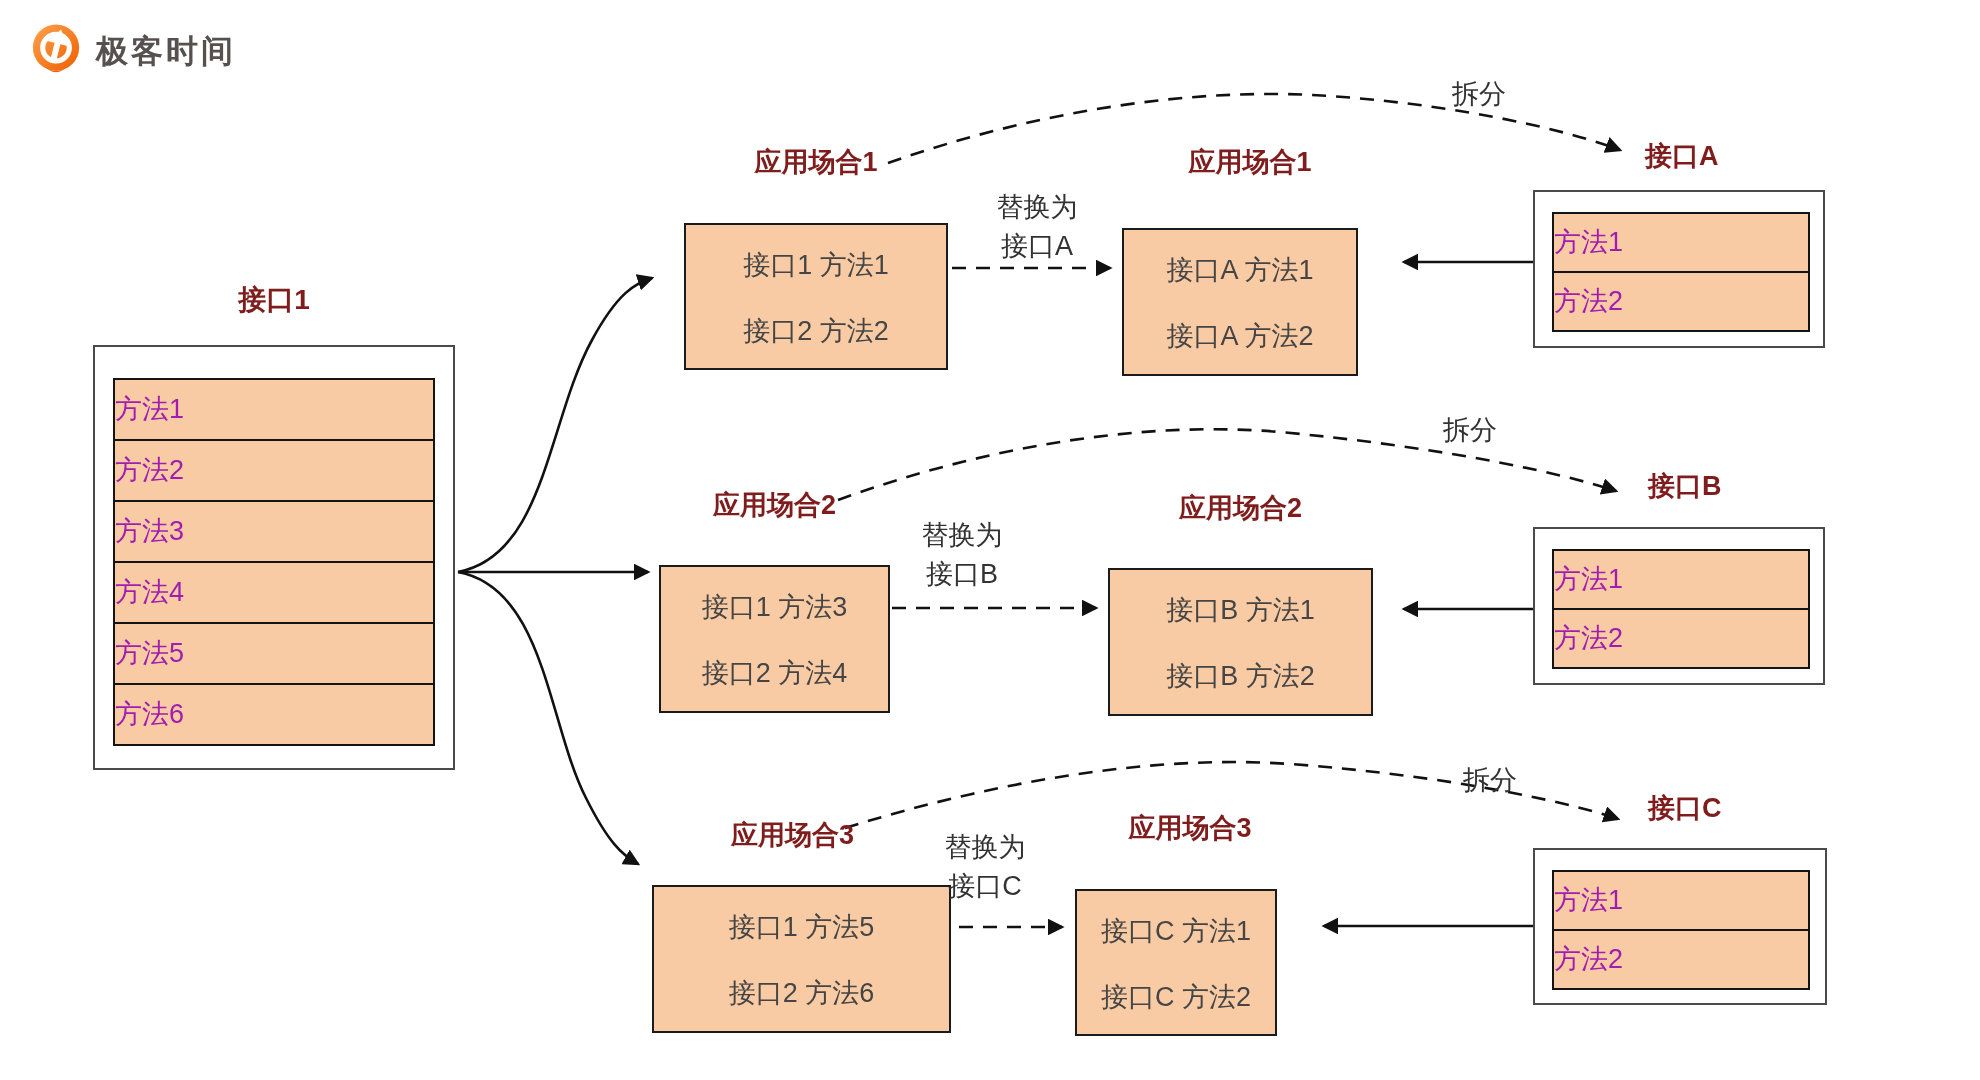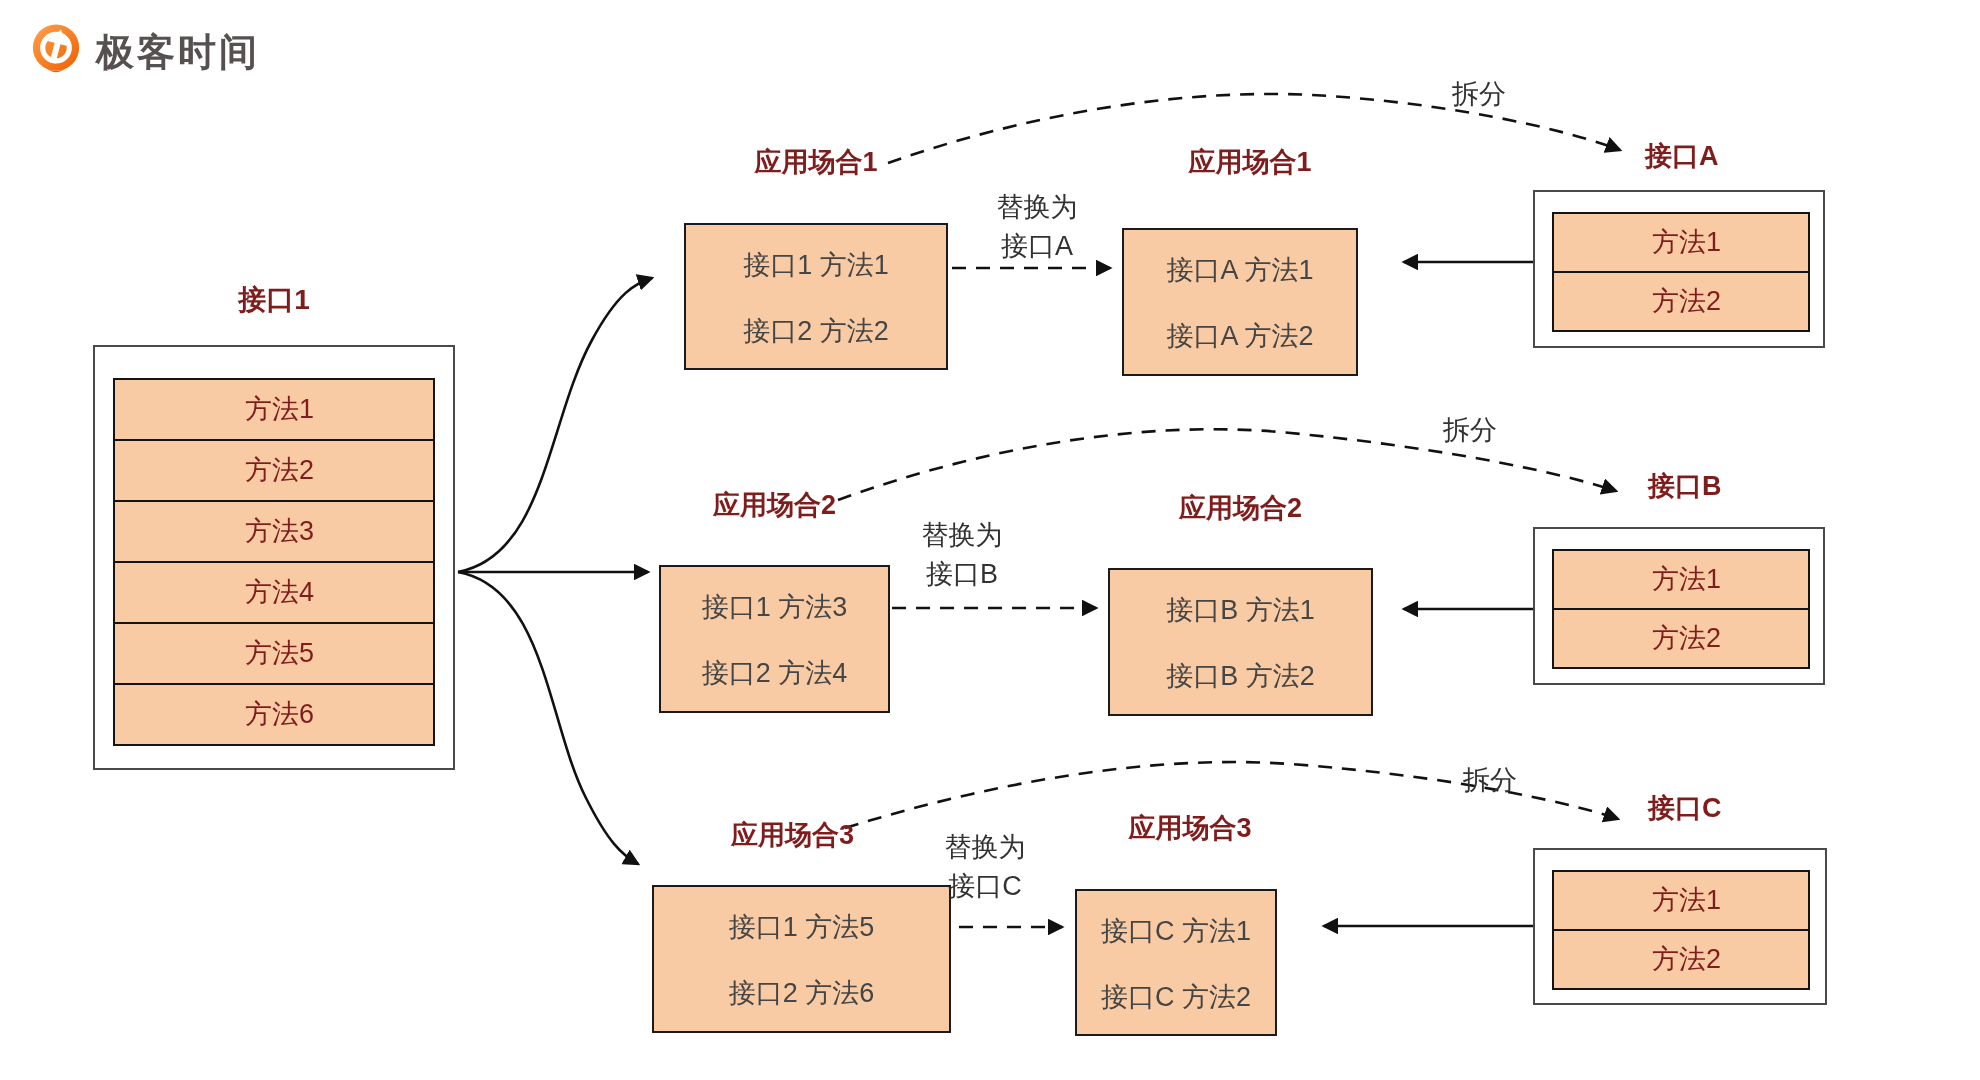--- a/index.html
+++ b/index.html
@@ -6,37 +6,37 @@
   body{
     width:1980px;height:1080px;background:#ffffff;overflow:hidden;
     font-family:"Liberation Sans","DejaVu Sans",sans-serif;
     position:relative;
   }
   .canvas{position:absolute;left:0;top:0;width:1980px;height:1080px;}
   svg.arrows{position:absolute;left:0;top:0;width:1980px;height:1080px;pointer-events:none;}
 
   
   .logo{position:absolute;left:30px;top:22px;display:flex;align-items:center;gap:14px;}
-  .logo-text{font-size:38px;font-weight:bold;color:#565150;letter-spacing:3px;}
+  .logo-text{font-size:32px;font-weight:bold;color:#565150;letter-spacing:3px;}
 
   
   .title{position:absolute;font-size:27px;font-weight:bold;color:#7f1d1d;text-align:center;}
   .label{position:absolute;font-size:27px;color:#323232;text-align:center;}
   .cell-line{position:absolute;left:0;width:100%;text-align:center;font-size:27px;color:#454545;}
 
   
   .obox{position:absolute;background:#F9CBA4;border:2px solid #1b1b1b;box-sizing:border-box;margin-top:31px;}
   .obox .l1{top:22px;}
   .obox .l2{top:88px;}
 
   
   .ibox{position:absolute;background:#ffffff;border:2px solid #4a4a4a;box-sizing:border-box;}
   .rows{position:absolute;}
   .mrow{height:57px;line-height:57px;border:2px solid #141414;margin-top:-2px;
-        background:#F9CBA4;text-align:center;font-size:27px;color:#7f1d1d;box-sizing:content-box;padding-left:11px;}
+        background:#F9CBA4;font-size:27px;color:#a21caf;box-sizing:content-box;}
   .mrow:first-child{margin-top:0;}
   .if1-rows .mrow{height:59px;line-height:59px;}
 
   
   .if1-title{left:93px;top:281px;width:362px;font-size:28px;}
   .if1-box{left:93px;top:345px;width:362px;height:425px;}
   .if1-rows{left:18px;top:31px;width:322px;}
 
   
   .r1-sc-left   {left:684px;top:144px;width:264px;}

